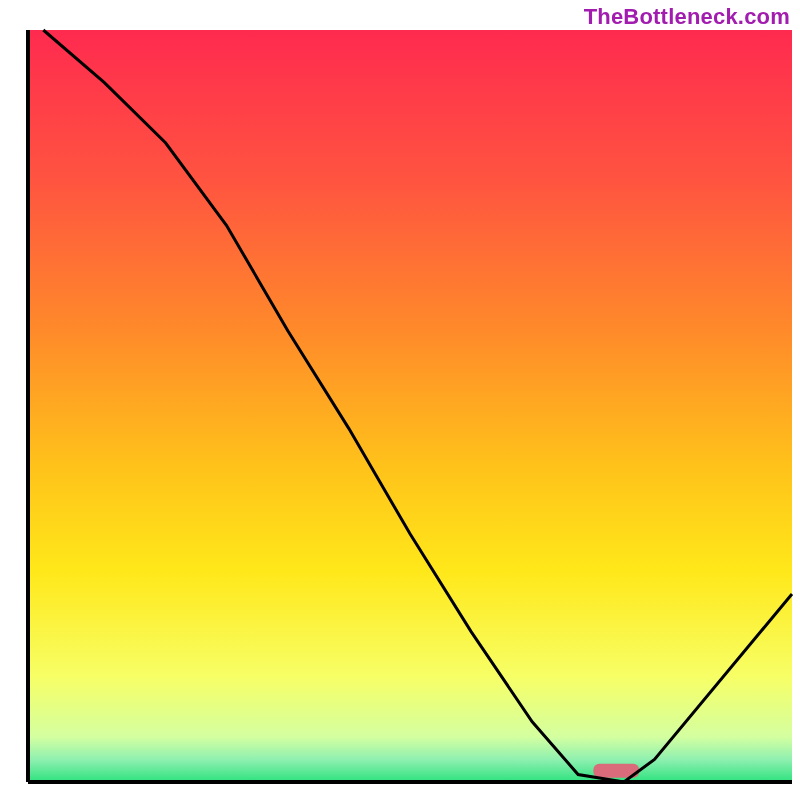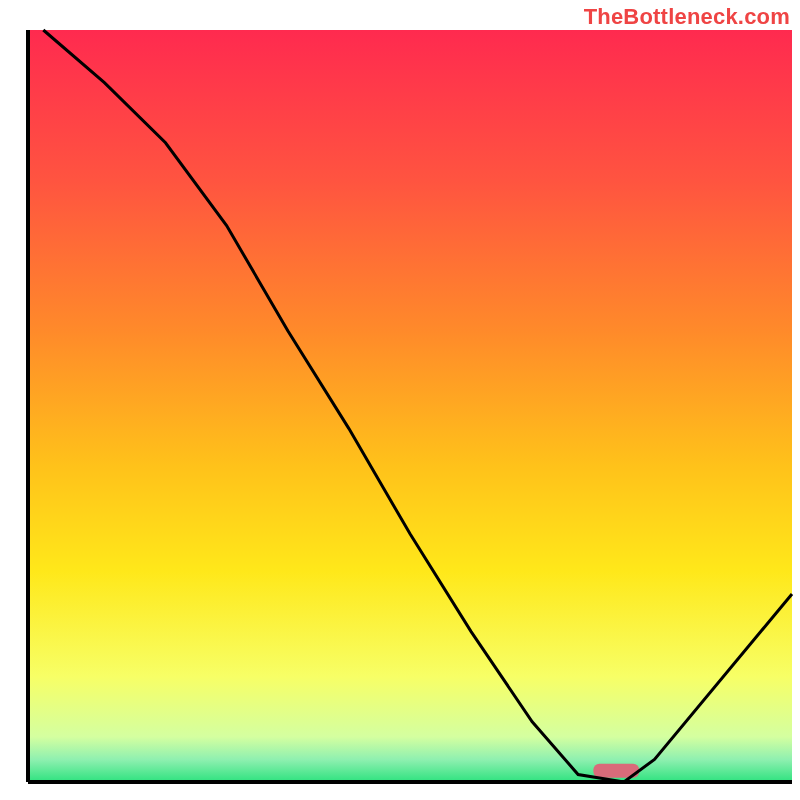--- a/index.html
+++ b/index.html
@@ -14,21 +14,21 @@
     position: relative;
     width: 800px;
     height: 800px;
   }
   .watermark {
     position: absolute;
     top: 4px;
     right: 10px;
     font-size: 22px;
     font-weight: 600;
-    color: #ef4444;
+    color: #a21caf;
     letter-spacing: 0.2px;
   }
   svg {
     display: block;
   }
 </style>
 </head>
 <body>
 <div class="container">
 

